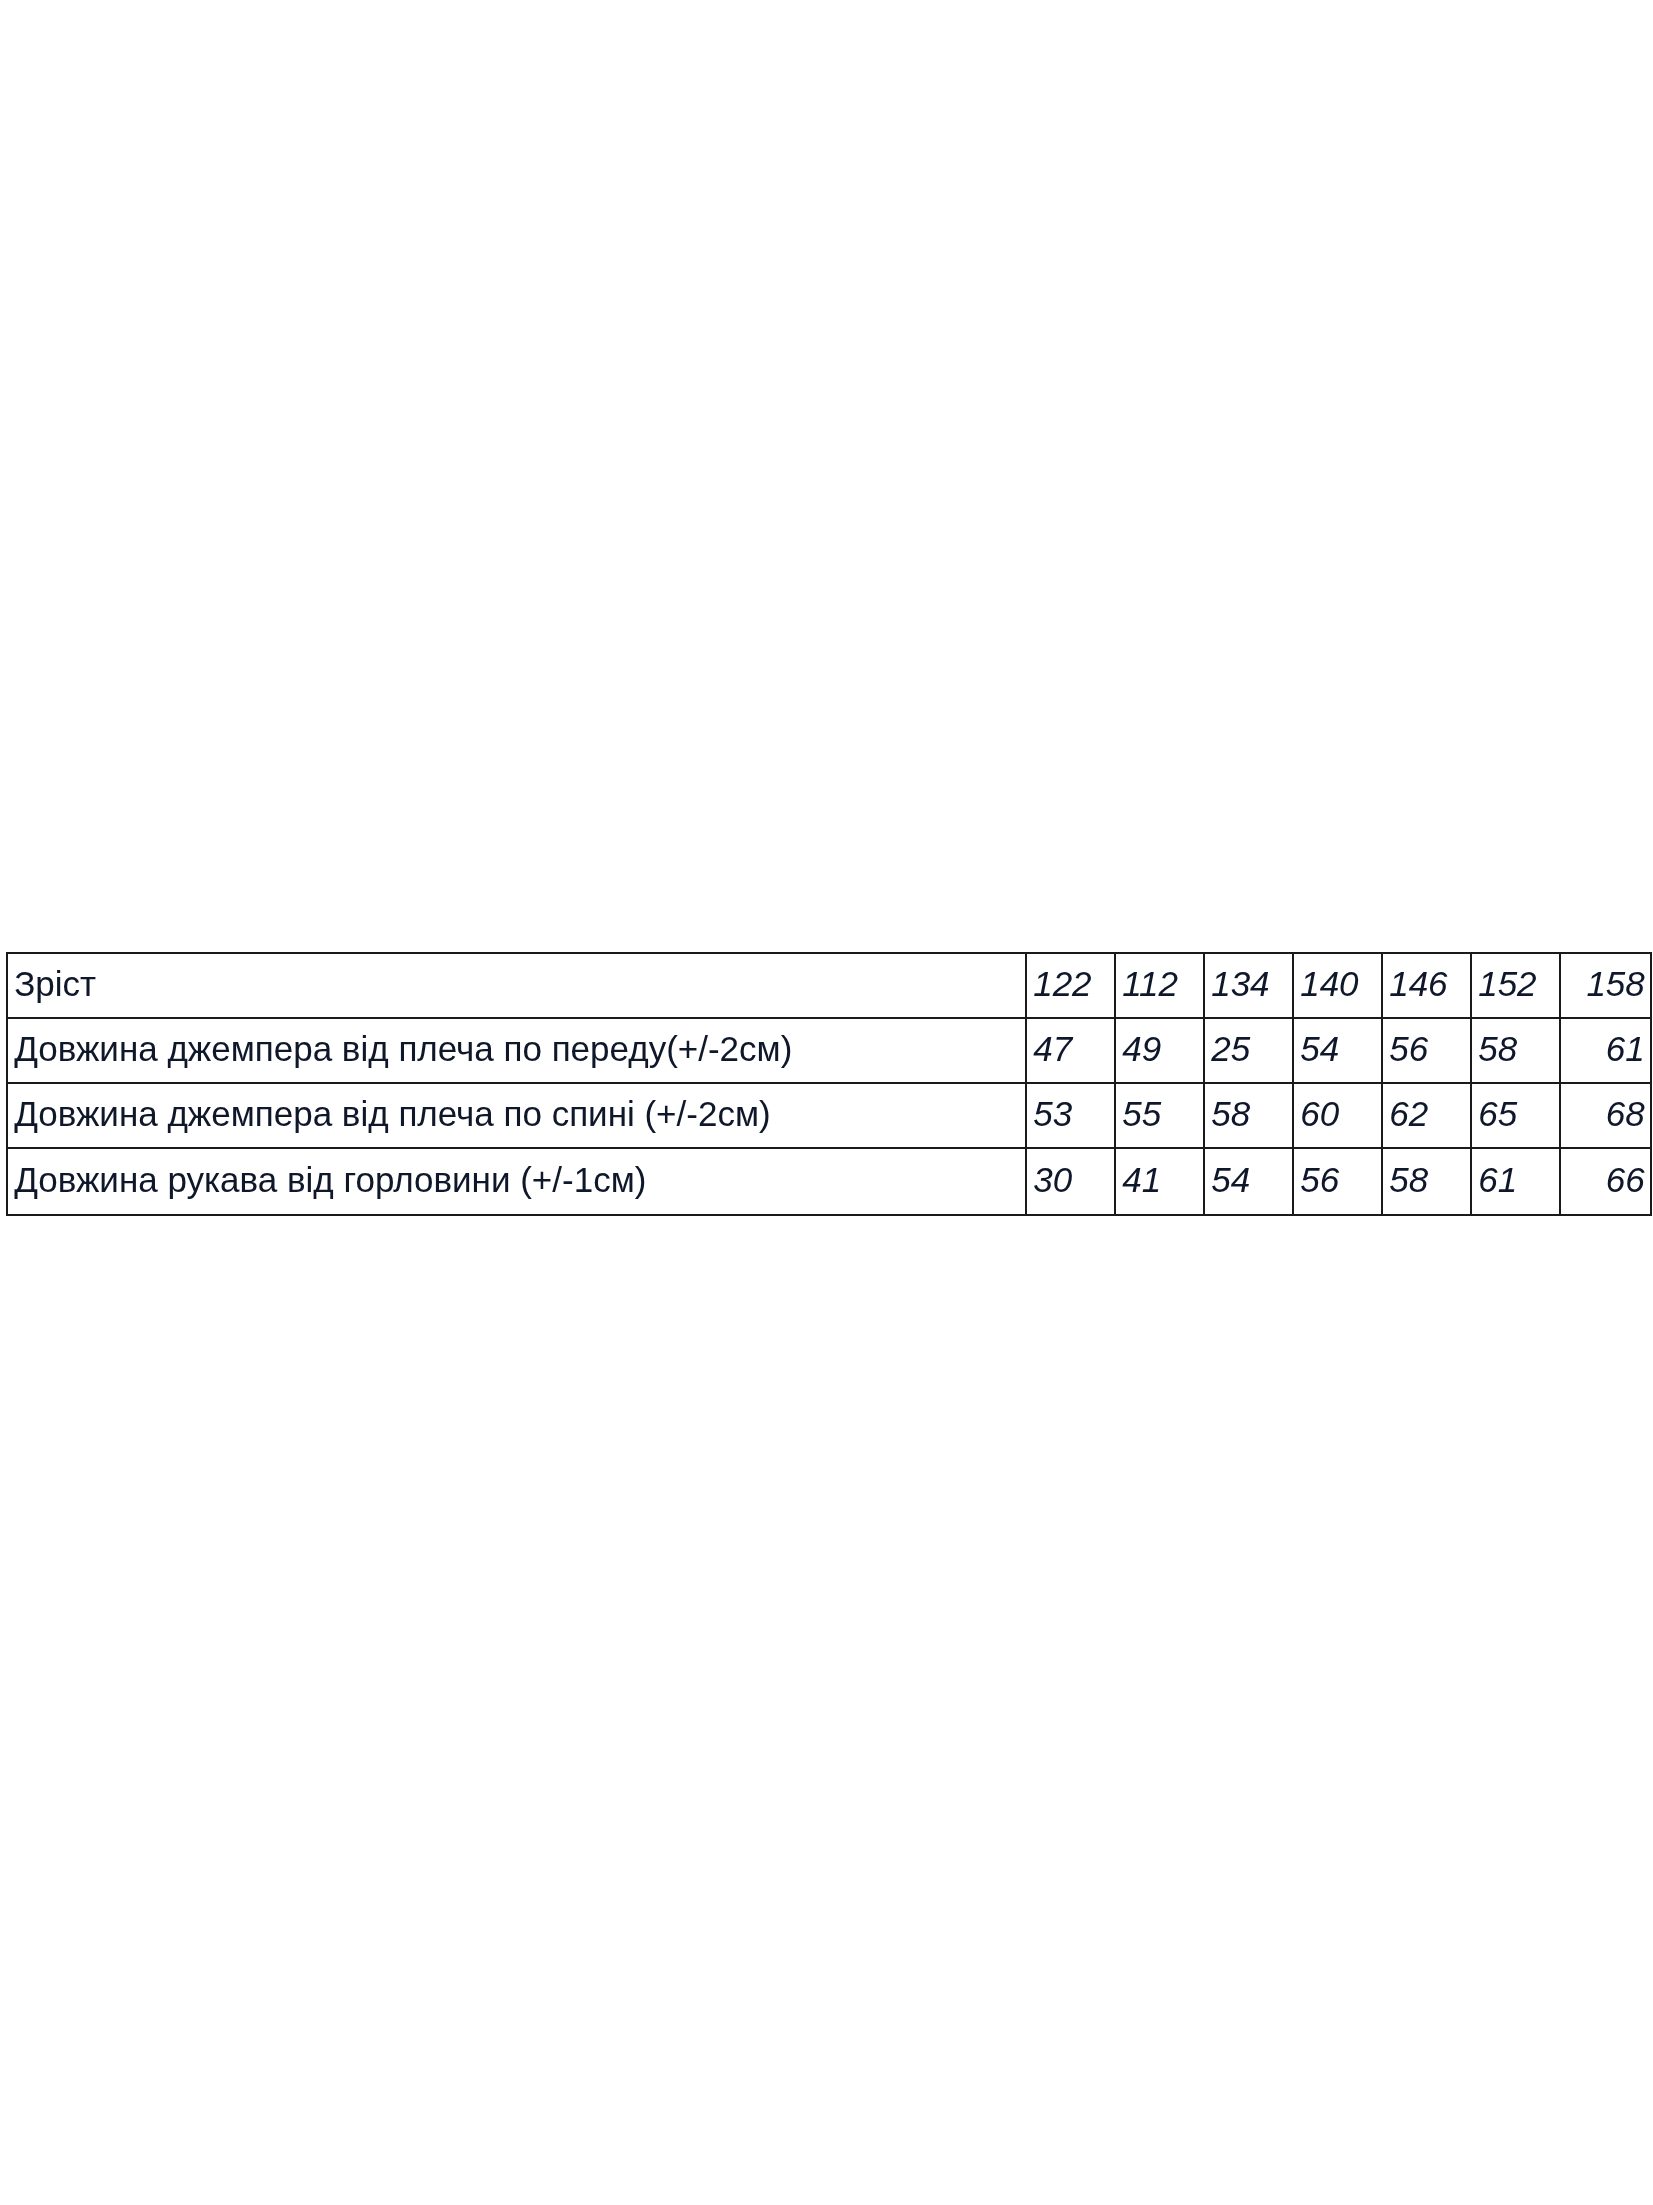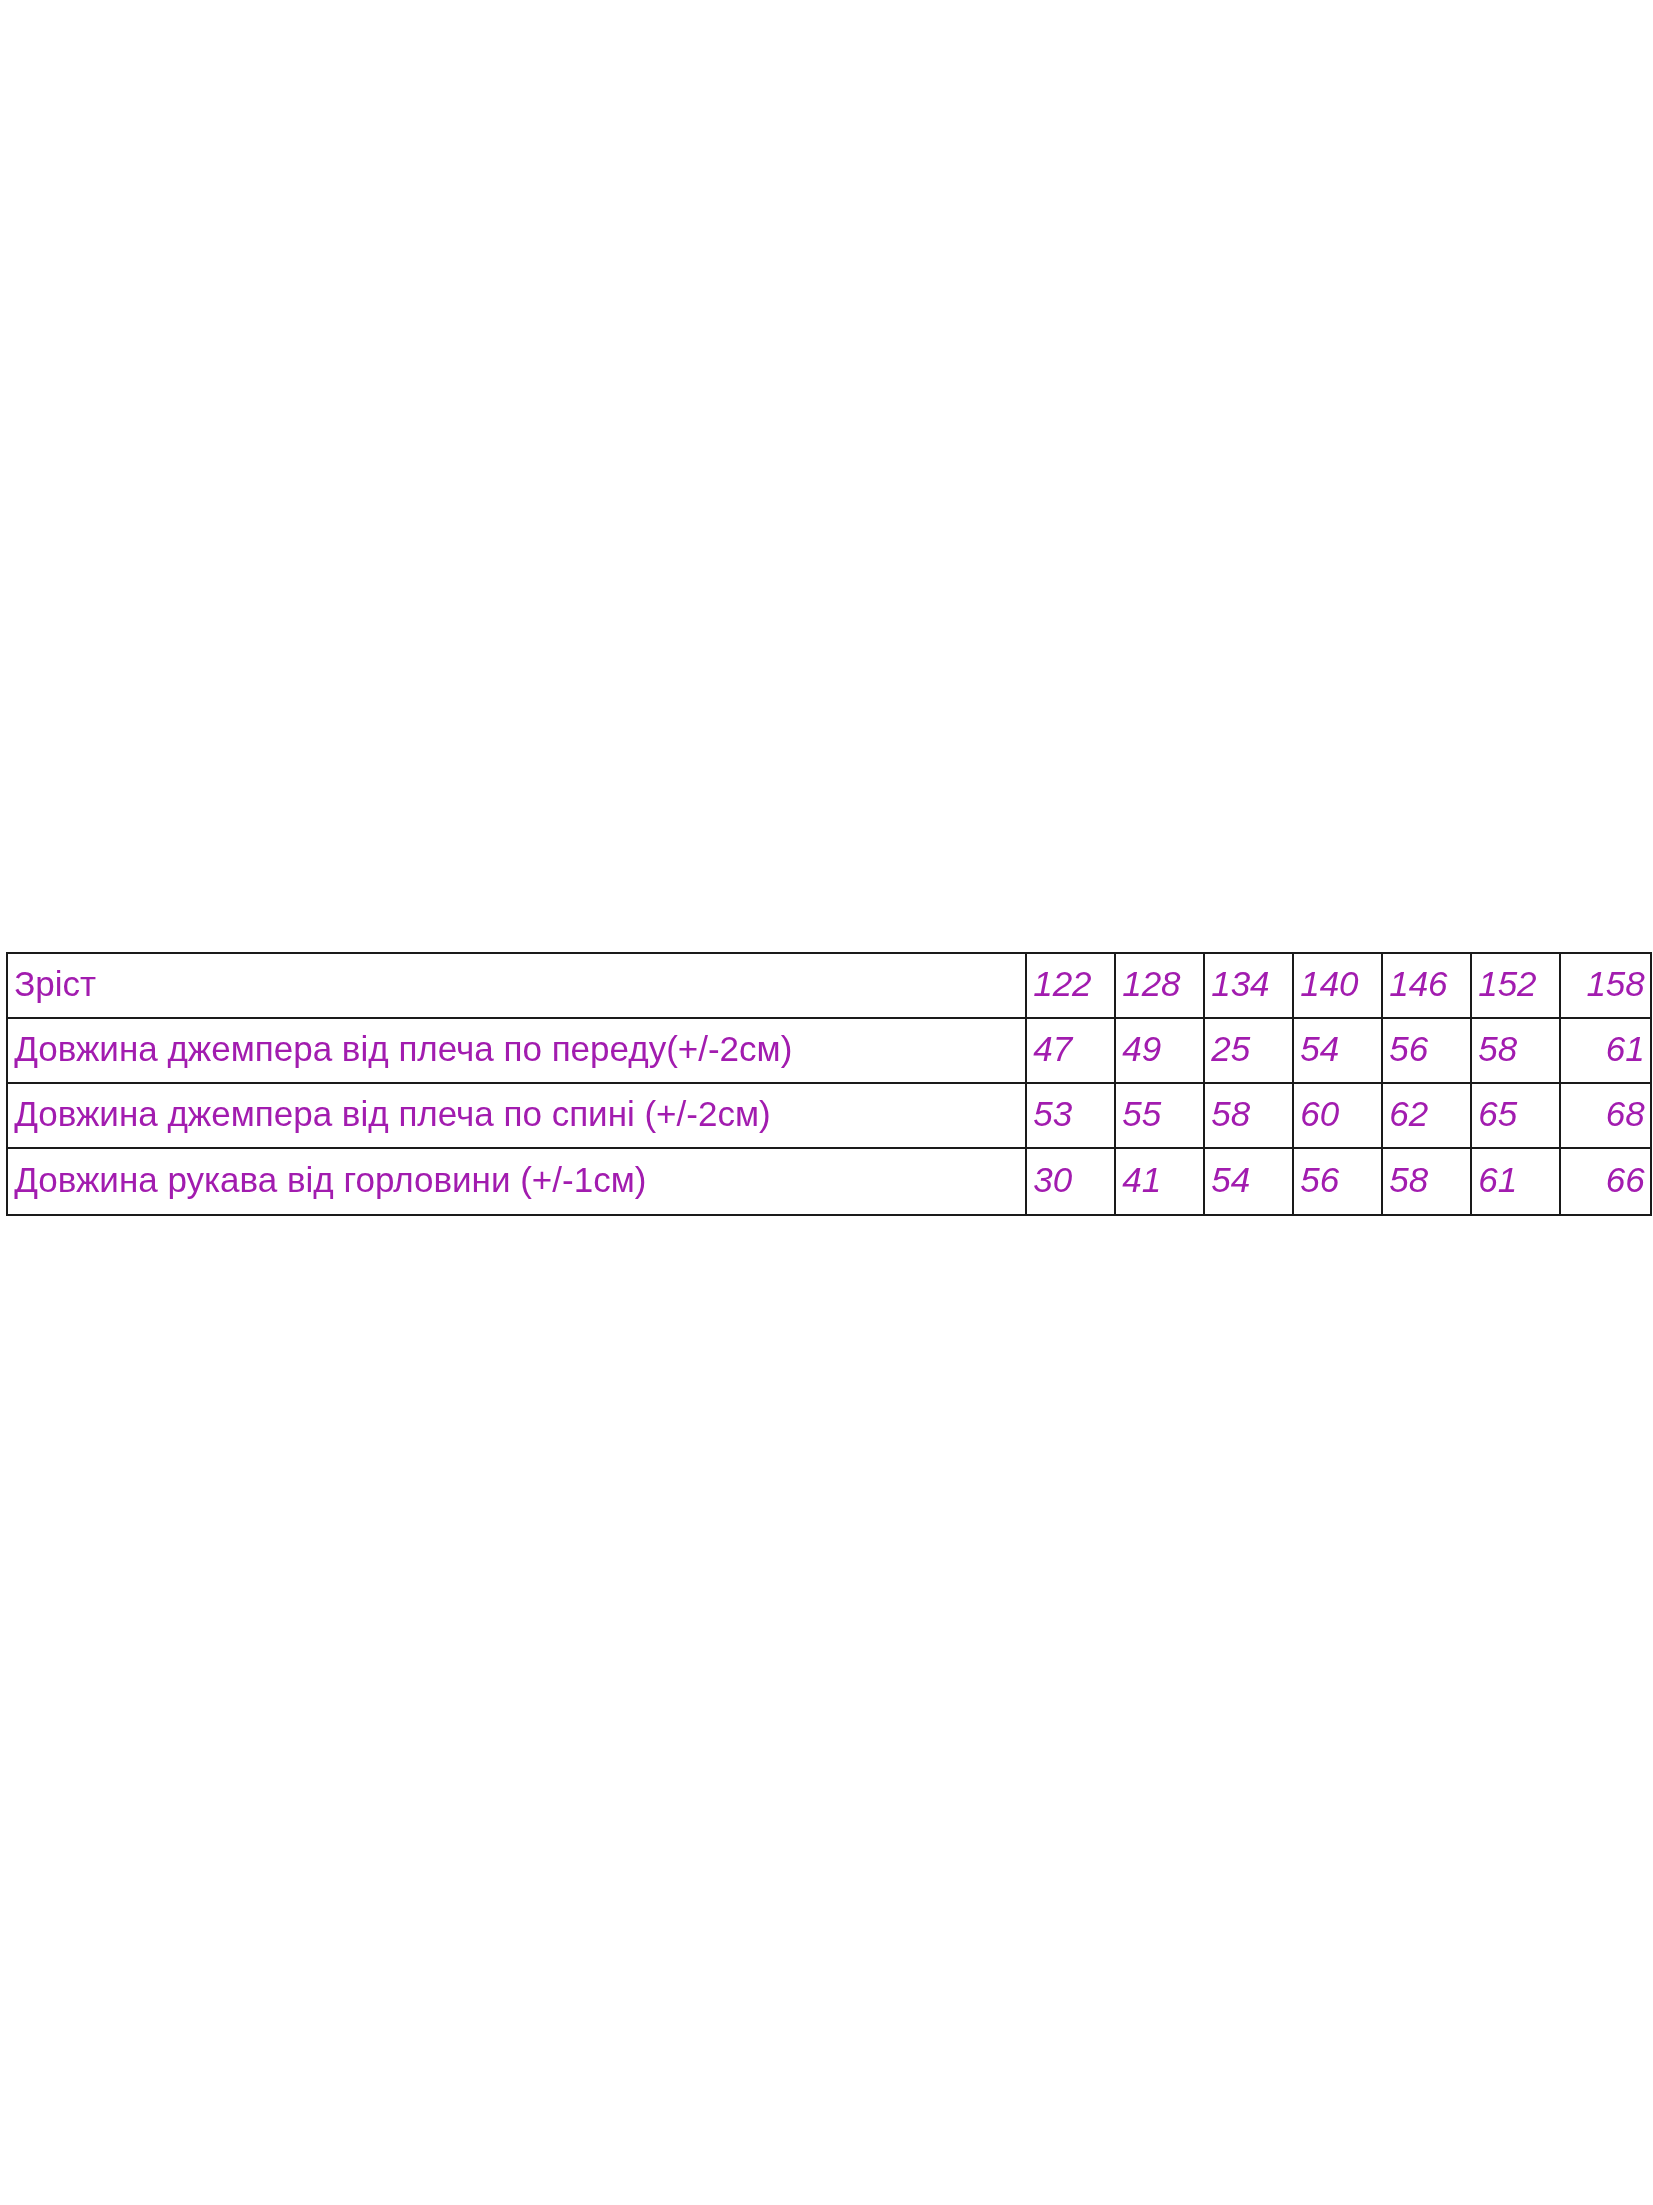--- a/index.html
+++ b/index.html
@@ -29,21 +29,21 @@
     border: 2.5px solid #1a1a1a;
     background: #ffffff;
   }
 
   table.size-table td {
     border-right: 2.5px solid #1a1a1a;
     border-bottom: 2.5px solid #1a1a1a;
     padding: 1.6px 4.9px 4.9px 6.5px;
     font-size: 35px;
     line-height: 1.02;
-    color: #a21caf;
+    color: #0f172a;
     white-space: nowrap;
     overflow: hidden;
     vertical-align: middle;
     height: 65px;
     box-sizing: border-box;
     font-weight: 400;
   }
 
   table.size-table tr:last-child td {
     border-bottom: none;
@@ -64,21 +64,21 @@
 </style>
 </head>
 <body>
 
 <div id="size-table-wrap">
   <table class="size-table">
     <tbody>
       <tr>
         <td class="label-cell">Зріст</td>
         <td class="num-cell">122</td>
-        <td class="num-cell">128</td>
+        <td class="num-cell">112</td>
         <td class="num-cell">134</td>
         <td class="num-cell">140</td>
         <td class="num-cell">146</td>
         <td class="num-cell">152</td>
         <td class="num-cell">158</td>
       </tr>
       <tr>
         <td class="label-cell">Довжина джемпера від плеча по переду(+/-2см)</td>
         <td class="num-cell">47</td>
         <td class="num-cell">49</td>

